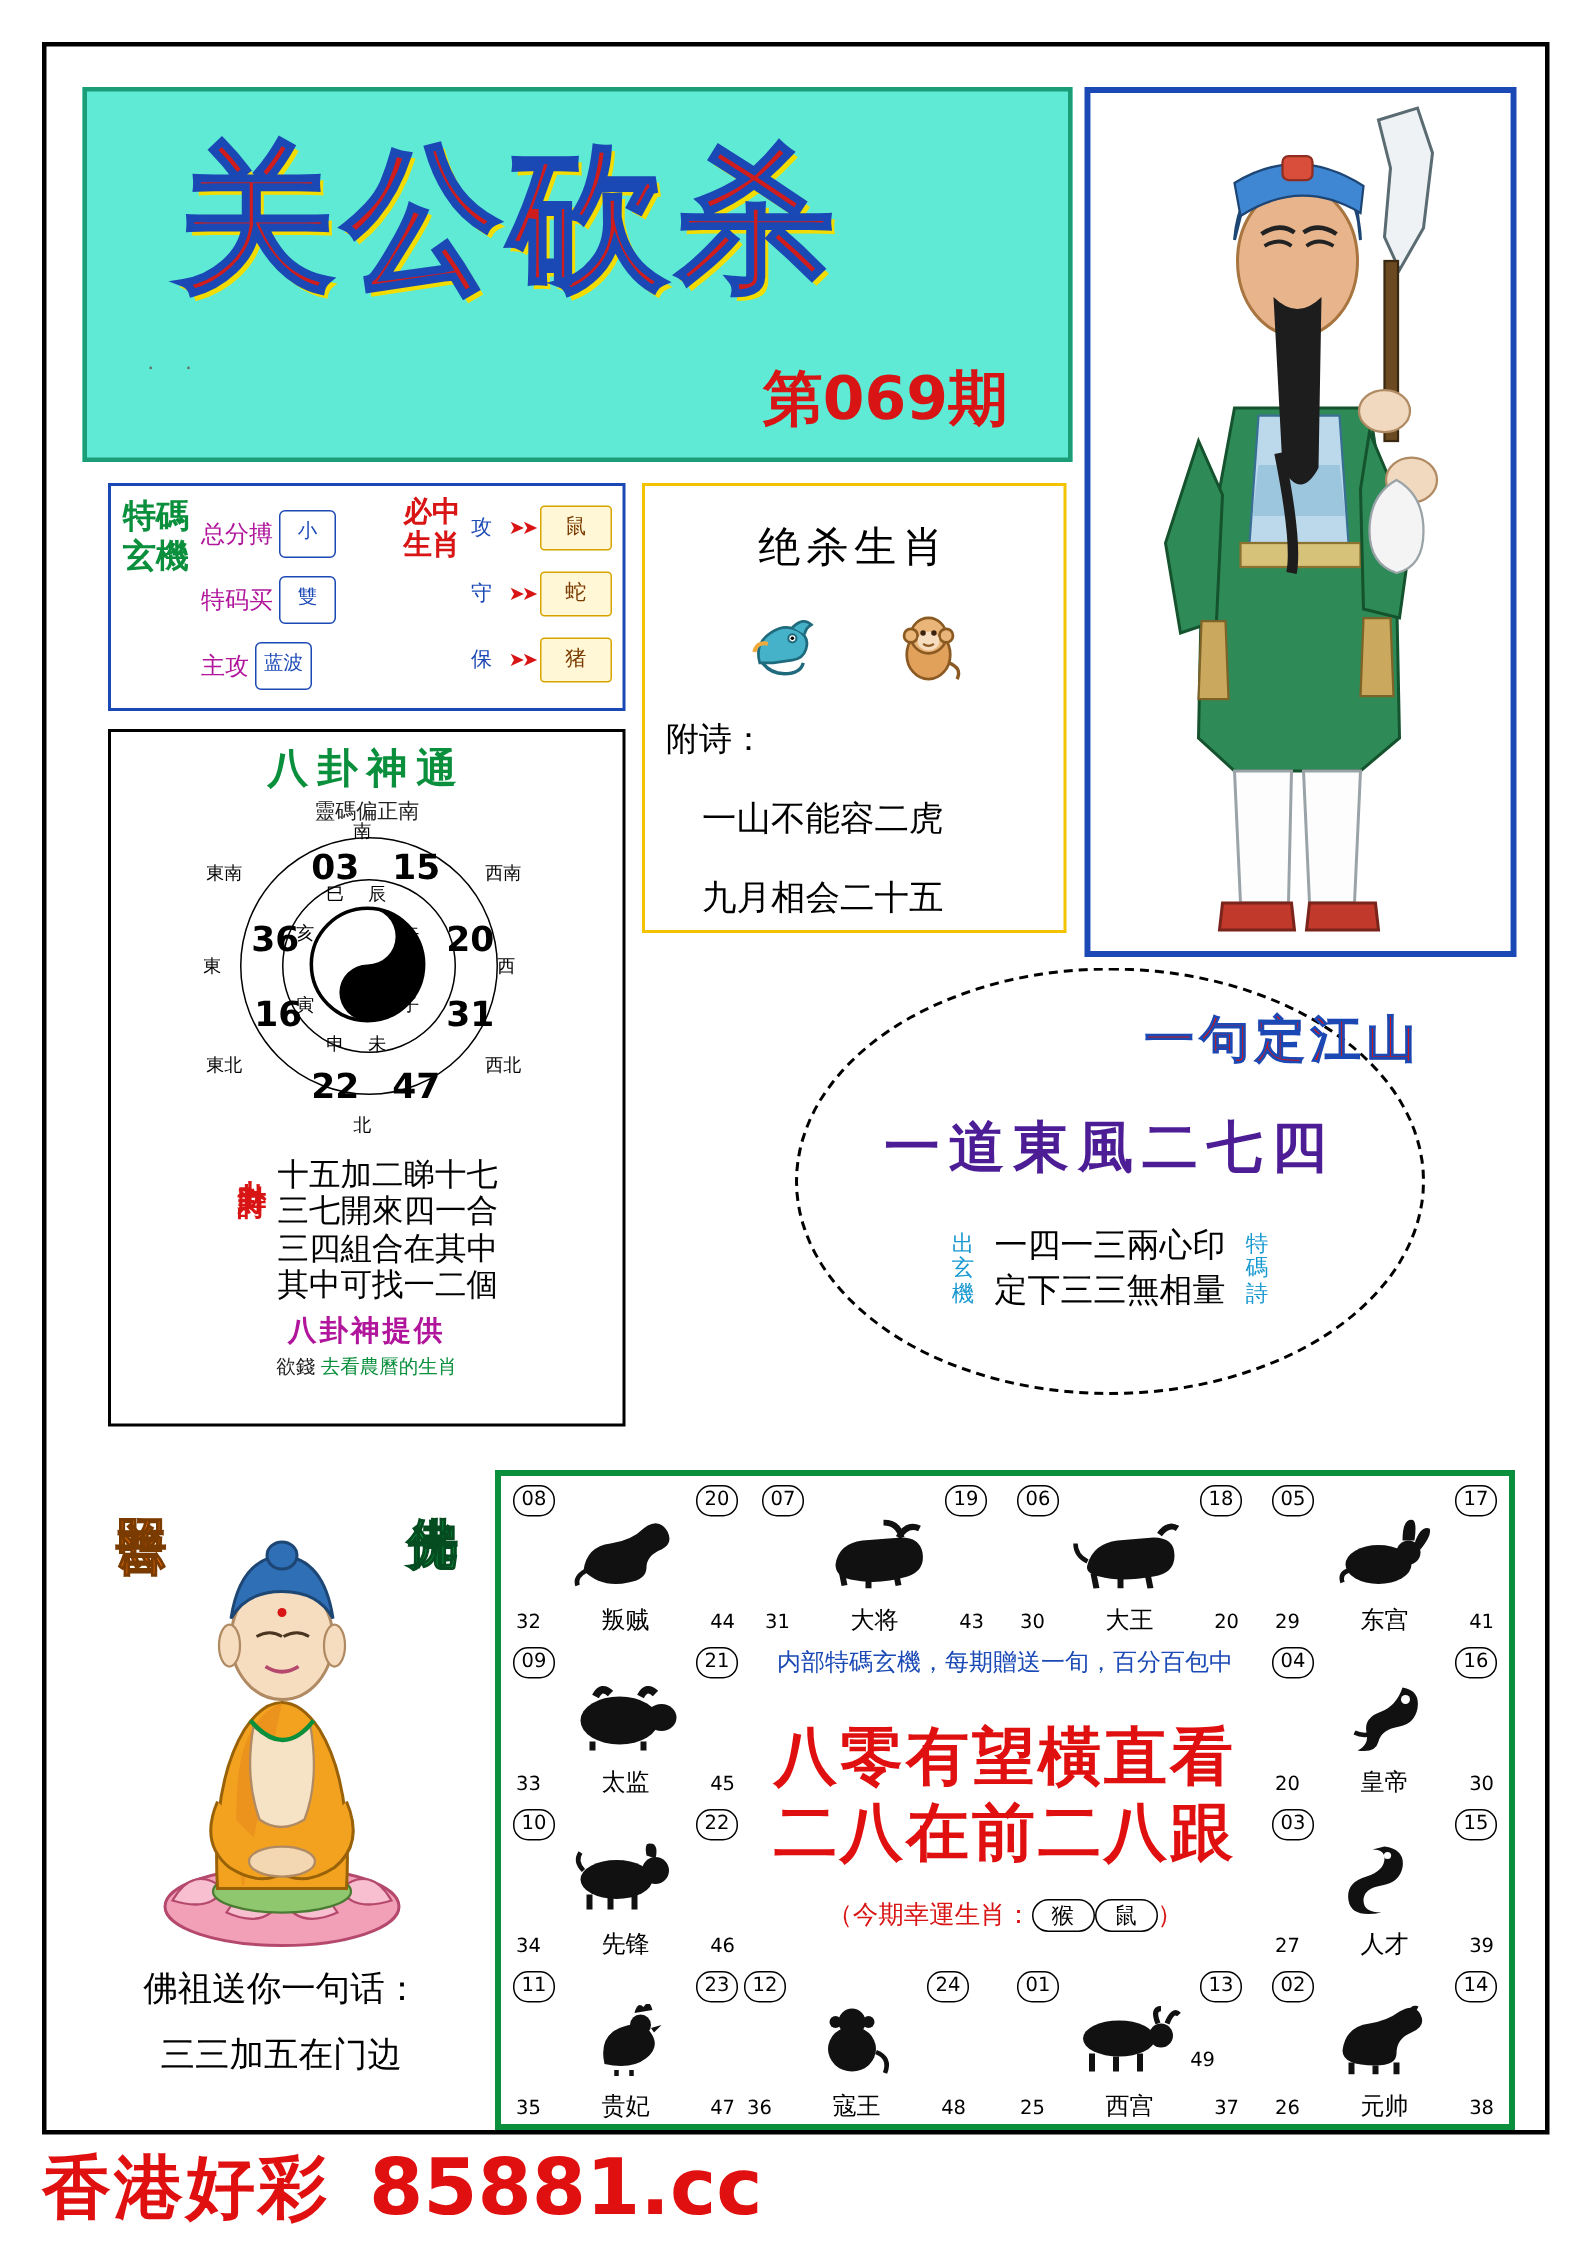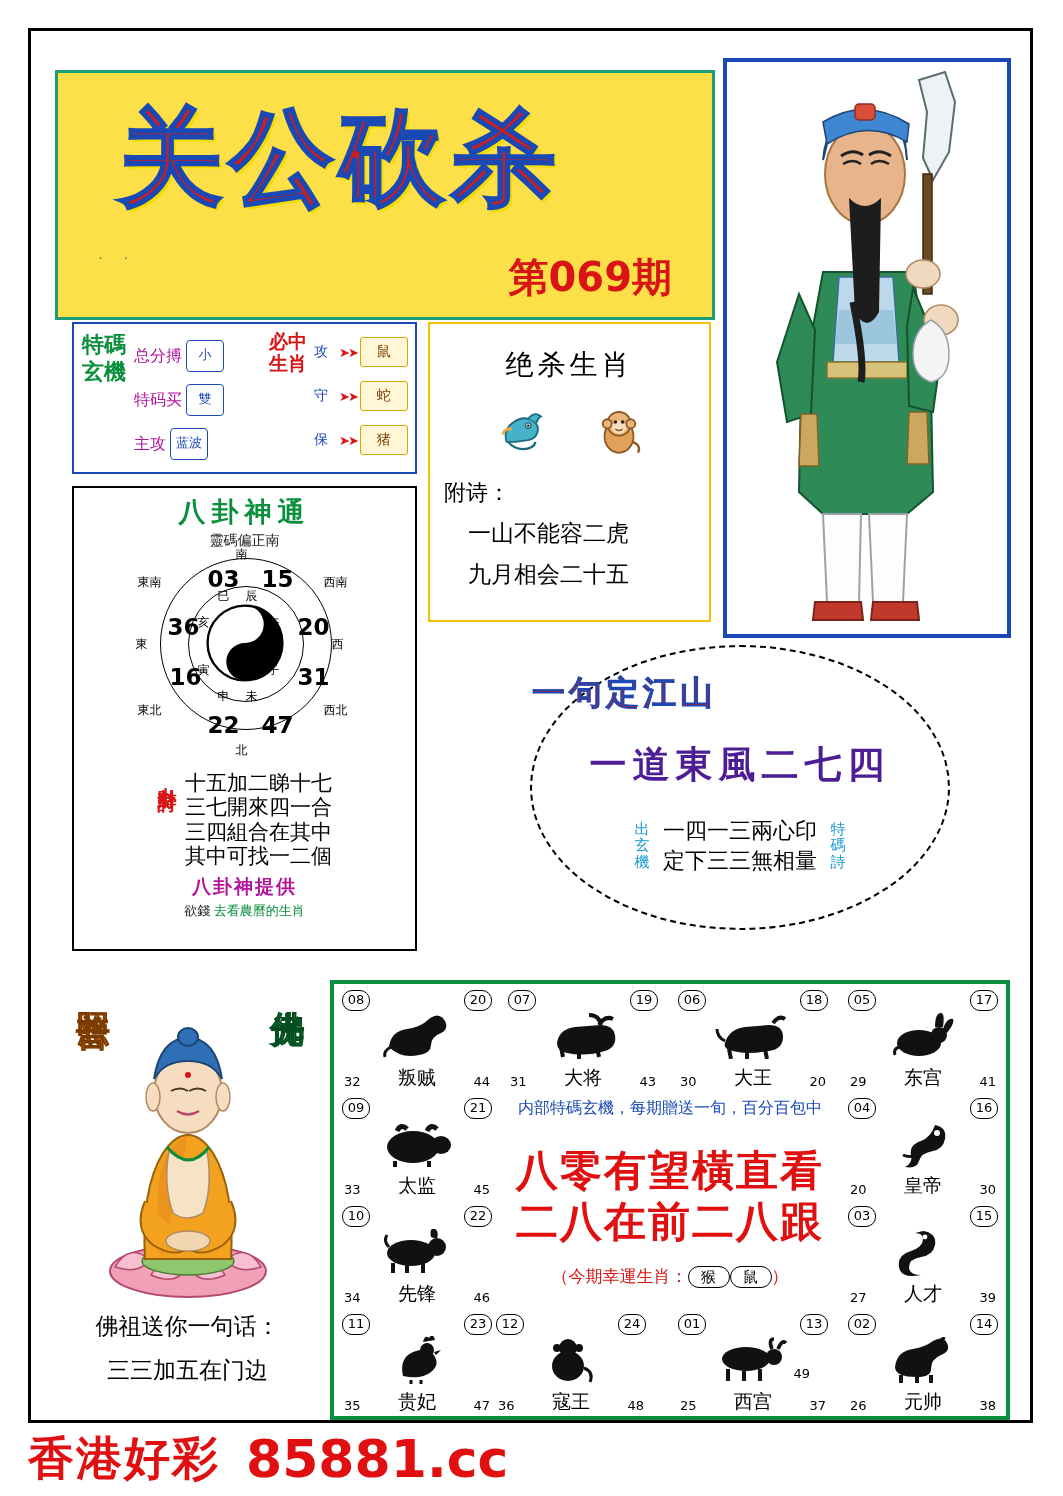--- a/index.html
+++ b/index.html
@@ -24,26 +24,26 @@
     width: 1005px;
     height: 1395px;
     border: 3px solid #000;
     box-sizing: border-box;
   }
 
   
   .title-box {
     position: absolute;
     left: 55px;
-    top: 70px;
+    top: 58px;
     width: 660px;
     height: 250px;
     border: 3px solid #1b9e77;
     box-sizing: border-box;
-    background: #fde047;
+    background: #5eead4;
   }
   .title-text {
     position: absolute;
     left: 60px;
     top: 16px;
     font-family: "DejaVu Sans", sans-serif;
     font-size: 105px;
     font-weight: bold;
     letter-spacing: 6px;
     color: #cf1d1d;
@@ -311,38 +311,38 @@
   .jicon { width: 58px; height: 58px; }
   .fushi {
     margin-top: 18px;
     padding-left: 14px;
     font-family: "DejaVu Sans", sans-serif;
     font-size: 22px;
     color: #000;
   }
   .fushi-line {
     padding-left: 38px;
-    margin-top: 10px;
+    margin-top: 22px;
     font-size: 23px;
   }
 
   
   .oval-box {
     position: absolute;
     left: 530px;
     top: 645px;
     width: 420px;
     height: 285px;
     border: 2px dashed #000;
     border-radius: 50%;
     box-sizing: border-box;
     background: #fff;
   }
   .oval-title {
-    text-align: left;
+    text-align: right;
     margin-top: 24px;
     font-family: Liberation Serif, serif;
     font-size: 33px;
     font-weight: bold;
     color: #d81414;
     letter-spacing: 4px;
     -webkit-text-stroke: 0.7px #1a49b5;
   }
   .oval-main {
     text-align: center;
@@ -466,21 +466,21 @@
     color: #000;
   }
   .gcell .bL { left: 6px; }
   .gcell .bR { right: 6px; }
   .gcell .name {
     position: absolute;
     bottom: 0px;
     left: 0;
     width: 100%;
     text-align: center;
-    font-size: 19px;
+    font-size: 16px;
     font-family: Liberation Sans, sans-serif;
     color: #000;
   }
   .gcell .animal {
     position: absolute;
     left: 0;
     top: 18px;
     width: 100%;
     height: 60px;
     display: flex;

